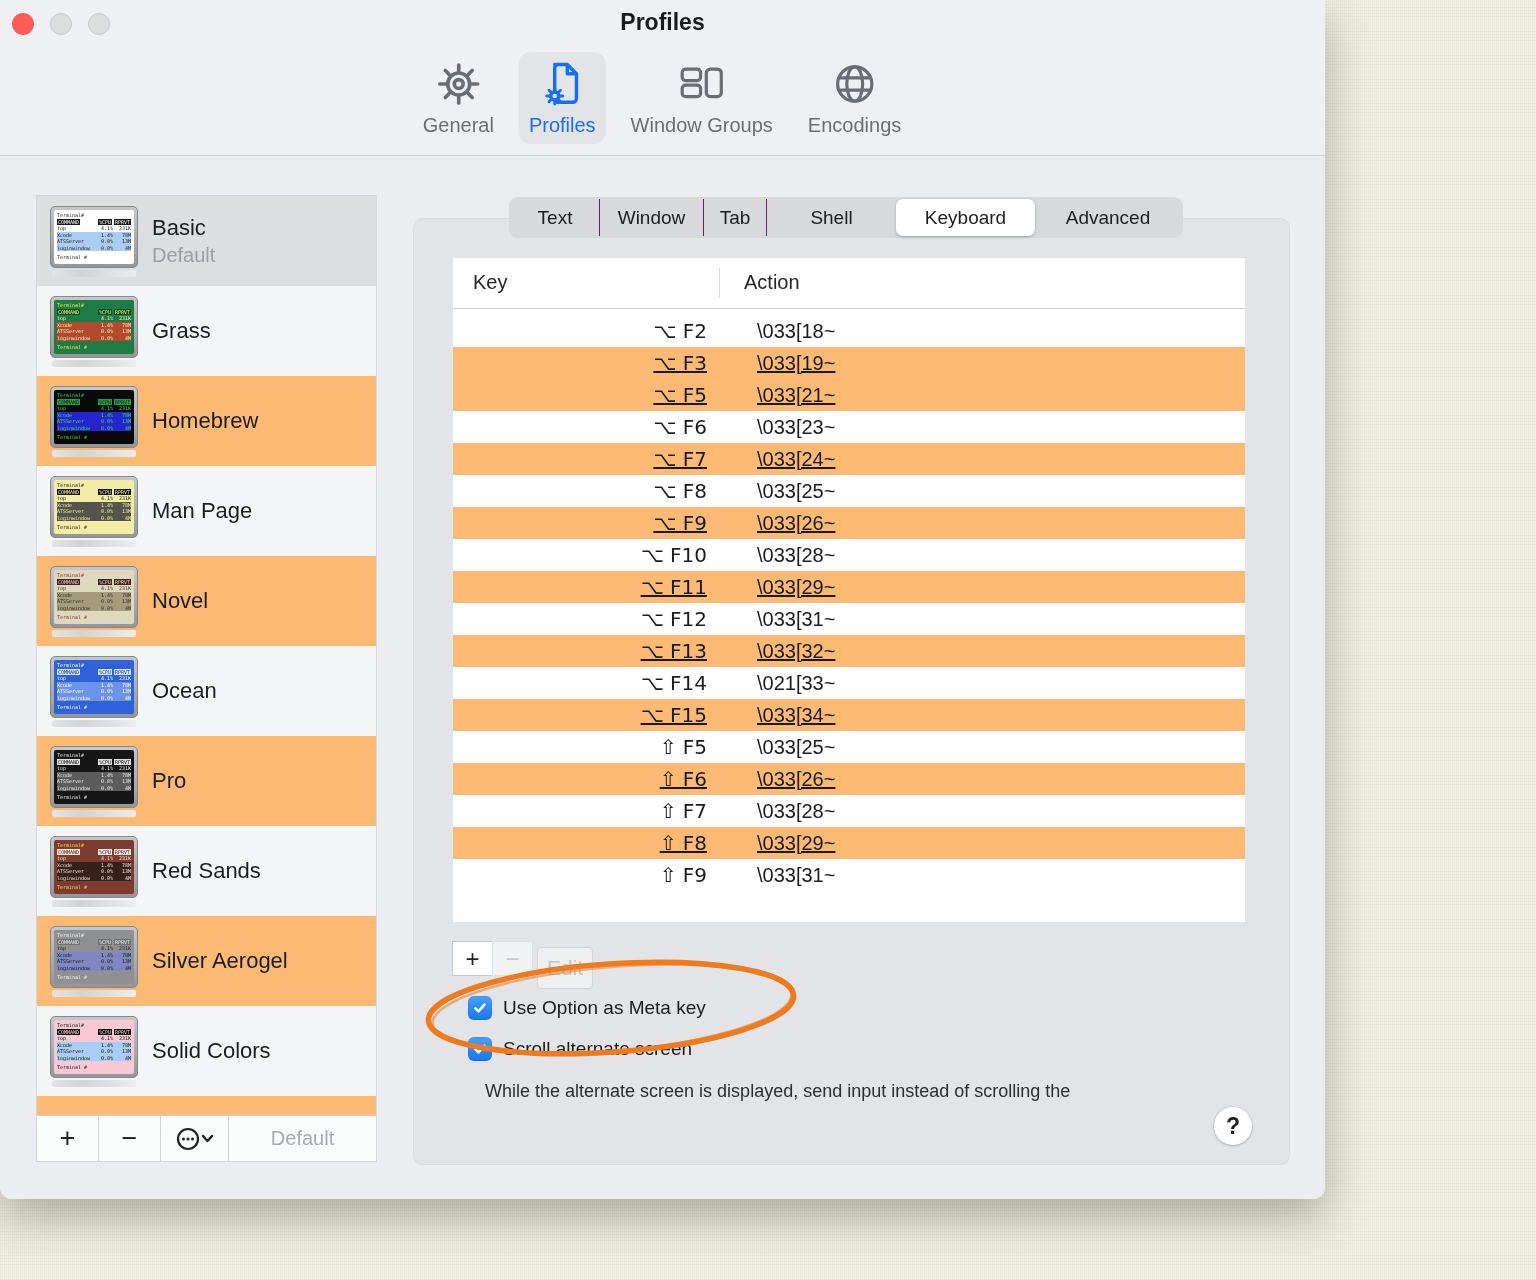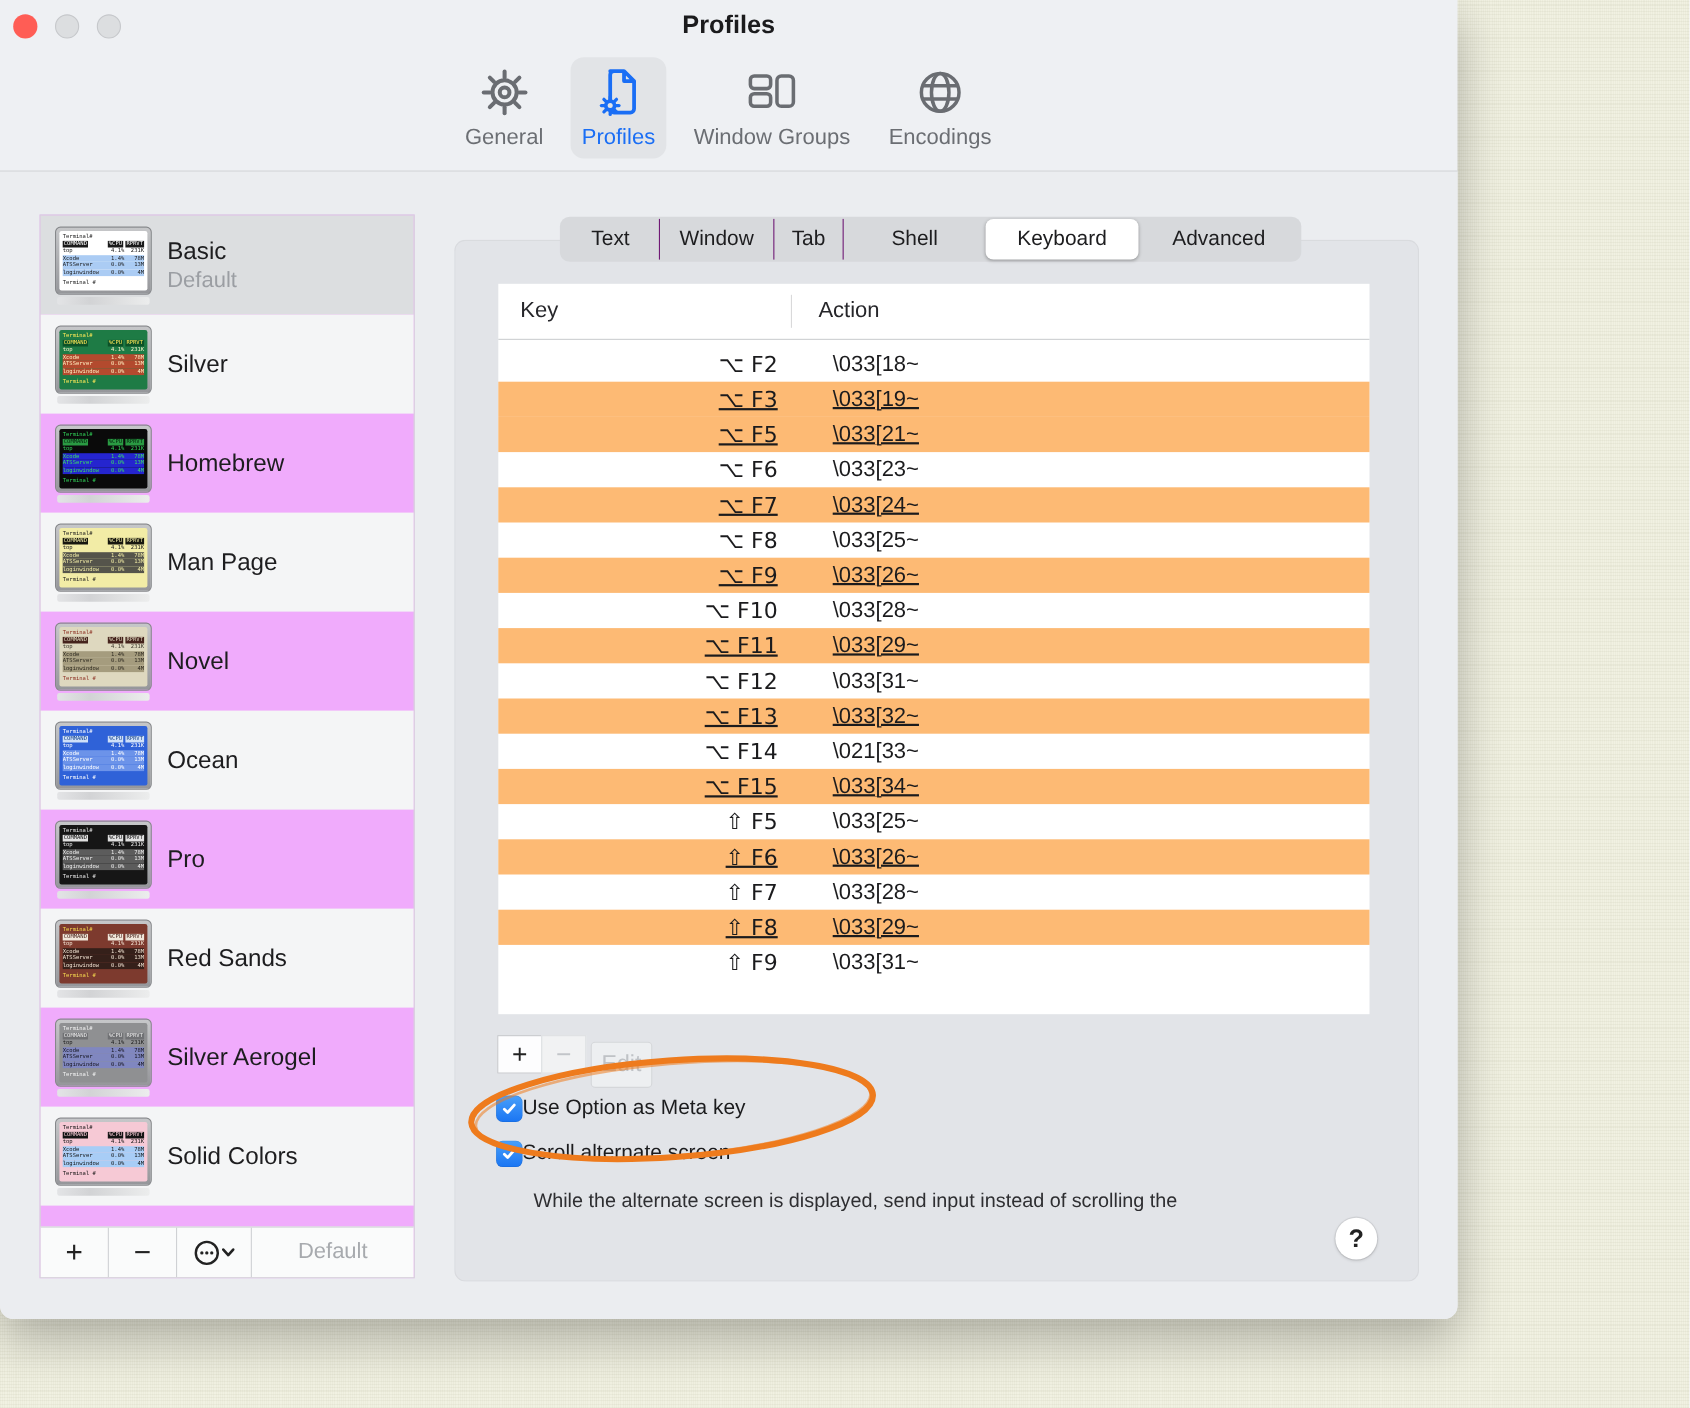--- a/index.html
+++ b/index.html
@@ -23,21 +23,21 @@
   
   .toolbar{position:absolute;top:52px;left:662px;transform:translateX(-50%);display:flex;gap:15px;align-items:stretch;}
   .tb-item{display:flex;flex-direction:column;align-items:center;justify-content:flex-start;
     padding:6px 10px 7px;border-radius:12px;}
   .tb-item .ticon{height:52px;display:flex;align-items:center;justify-content:center;}
   .tb-item .tlabel{font-size:20px;color:#6b6e73;margin-top:4px;white-space:nowrap;}
   .tb-item.active{background:#e2e4e7;}
   .tb-item.active .tlabel{color:#1a6ef5;}
   .toolbar-divider{position:absolute;top:155px;left:0;width:1325px;height:1px;background:#d2d4d7;}
   
-  .sidebar{position:absolute;left:36px;top:195px;width:341px;height:967px;background:#f0abfc;
+  .sidebar{position:absolute;left:36px;top:195px;width:341px;height:967px;background:#fdba74;
     border:1px solid #d4d6d9;box-sizing:border-box;}
   .pitem{height:90px;display:flex;align-items:center;gap:14px;padding-left:13px;box-sizing:border-box;cursor:default;}
   .pitem.stripe{background:#f4f5f6;}
   .pitem.sel{background:#dcdee0;}
   .thumb-wrap{width:88px;flex:0 0 88px;}
   .thumb{width:88px;height:62px;box-sizing:border-box;border:1px solid #85878a;border-radius:5px;
     background:linear-gradient(#c6c7c9,#95969a);padding:3px;}
   .screen{width:100%;height:100%;border-radius:2px;overflow:hidden;box-sizing:border-box;
     padding:2px 3px;font-family:"DejaVu Sans Mono",monospace;font-size:5px;line-height:6.4px;}
   .screen .t-head{display:flex;align-items:center;margin-top:1px;}
@@ -79,21 +79,21 @@
   .trow{display:flex;height:32px;align-items:center;font-size:20px;color:#1b1b1d;}
   .trow.alt{background:#fdba74;text-decoration:underline;}
   .tkey{width:254px;text-align:right;font-family:"DejaVu Sans","Liberation Sans",sans-serif;}
   .tact{margin-left:50px;}
   
   .mini-btn{position:absolute;box-sizing:border-box;display:flex;align-items:center;justify-content:center;z-index:2;}
   .btn-add{left:452px;top:941px;width:41px;height:35px;background:#fdfdfe;border:1px solid #c7c9cd;font-size:24px;color:#222;}
   .btn-del{left:492px;top:941px;width:41px;height:35px;background:#f1f2f3;border:1px solid #dee0e3;font-size:24px;color:#c2c5c9;}
   .btn-edit{left:537px;top:947px;width:56px;height:42px;background:#edeff1;border:1px solid #d5d7da;border-radius:4px;
     font-size:21px;color:#bfc2c6;}
-  .cbrow{position:absolute;left:451px;display:flex;align-items:center;gap:0;z-index:2;}
+  .cbrow{position:absolute;left:468px;display:flex;align-items:center;gap:11px;z-index:2;}
   .checkbox{width:24px;height:24px;border-radius:6px;background:linear-gradient(#49a0f9,#1a75f3);
     display:flex;align-items:center;justify-content:center;box-shadow:inset 0 0 0 .5px rgba(0,0,0,.12);}
   .cblabel{font-size:19px;color:#1c1c1e;}
   .note{position:absolute;left:485px;top:1080px;width:690px;font-size:18px;line-height:23px;color:#2e2e31;z-index:2;}
   .help-btn{position:absolute;left:1214px;top:1107px;width:38px;height:38px;border-radius:50%;background:#fff;
     box-shadow:0 0 0 1px rgba(0,0,0,.06),0 1px 3px rgba(0,0,0,.18);
     display:flex;align-items:center;justify-content:center;font-size:23px;font-weight:600;color:#222;z-index:2;}
   .annotation{position:absolute;left:415px;top:935px;z-index:6;pointer-events:none;}
 </style>
 </head>
@@ -244,21 +244,21 @@
                     <span class="n">loginwindow</span>
                     <span class="c">0.0%</span>
                     <span class="m">4M</span>
                   </div>
                   <div class="t-foot" style="color: rgb(255, 233, 87);">Terminal #</div>
                 </div>
               </div>
               <div class="thumb-shadow"></div>
             </div>
             <div class="pmeta">
-              <div class="pname">Silver</div>
+              <div class="pname">Grass</div>
             </div>
           </div>
           <div class="pitem">
             <div class="thumb-wrap">
               <div class="thumb">
                 <div class="screen" style="background: rgb(10, 10, 10); color: rgb(49, 209, 88);">
                   <div class="t-title" style="color: rgb(49, 209, 88);">Terminal#</div>
                   <div class="t-head">
                     <span class="chip" style="background: rgb(42, 154, 67); color: rgb(4, 35, 12);">COMMAND</span>
                     <span class="sp"></span>

